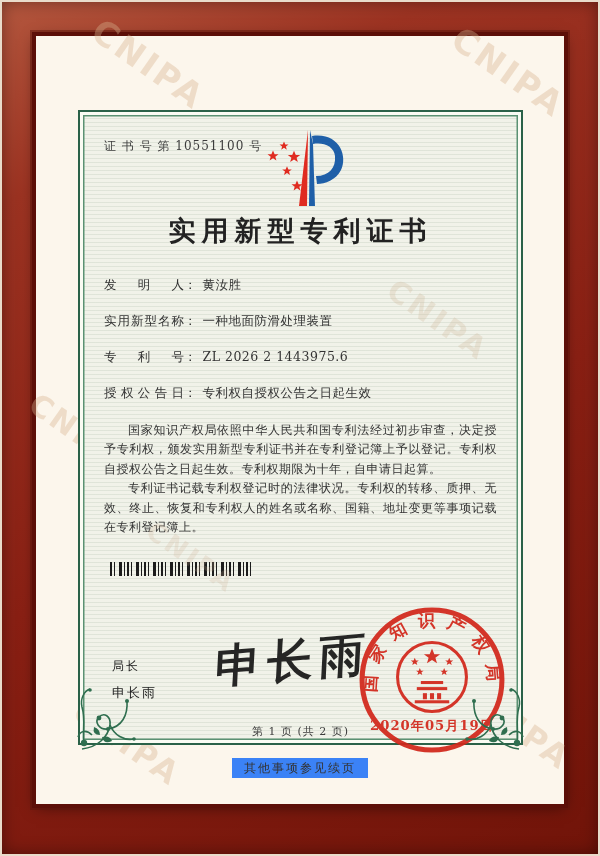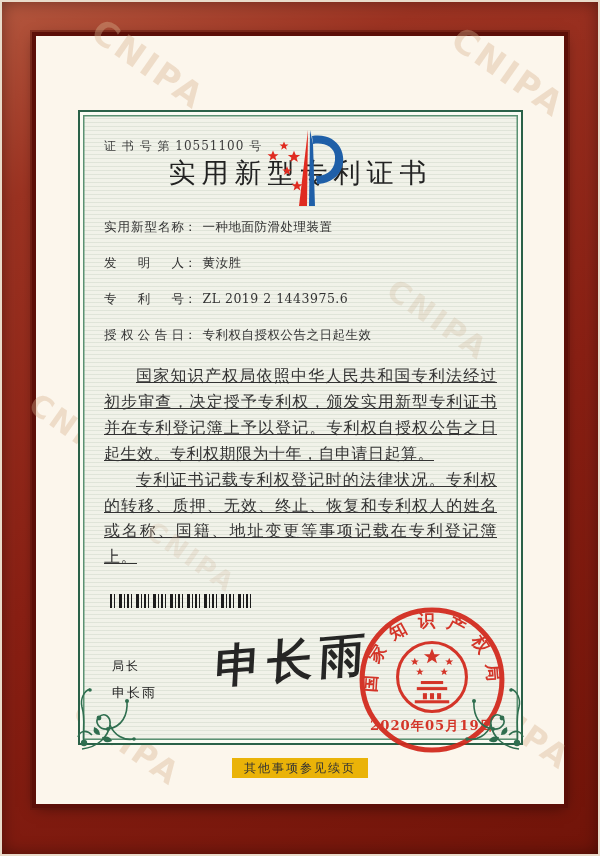--- a/index.html
+++ b/index.html
@@ -29,49 +29,49 @@
   .wm-7{font-size:26px;left:60px;top:430px;color:rgba(205,175,145,.22);}
   .cert{
     position:absolute;left:42px;top:74px;width:445px;height:635px;box-sizing:border-box;
     border:2.5px solid #2a6148;
     box-shadow:inset 0 0 0 3px #fafbf3, inset 0 0 0 4.5px #5b9173;
     background-color:#f1f2e9;
     background-image:repeating-linear-gradient(0deg, rgba(130,155,130,.16) 0 1px, transparent 1px 4px);
   }
   .cert-no{margin:26px 12px 0 24px;font-size:12px;color:#3c3c3c;letter-spacing:1px;}
   .logo{position:absolute;left:50%;top:14px;transform:translateX(-50%);}
-  .title{text-align:center;font-size:27px;font-weight:normal;color:#222;letter-spacing:6px;}
+  .title{margin-top:58px;text-align:center;font-size:27px;font-weight:bold;color:#222;letter-spacing:6px;}
   .fields{margin:28px 24px 0 24px;font-size:12.5px;color:#333;}
   .frow{margin-bottom:19px;white-space:nowrap;}
   .lbl{display:inline-block;width:80px;text-align:justify;text-align-last:justify;}
   .colon{display:inline-block;margin-right:6px;}
   .val{letter-spacing:.5px;}
   .frow-grant{display:flex;gap:34px;}
-  .paras{margin:12px 24px 0 24px;font-size:16px;line-height:1.62;color:#333;text-align:justify;text-decoration:underline;}
+  .paras{margin:12px 24px 0 24px;font-size:12px;line-height:1.62;color:#333;text-align:justify;}
   .paras p{margin:0;text-indent:2em;letter-spacing:.5px;}
   .barcode{
     margin:24px 0 0 30px;width:142px;height:14px;
     background:repeating-linear-gradient(90deg,
       #1c1c1c 0 2px, transparent 2px 4px,
       #1c1c1c 4px 5px, transparent 5px 9px,
       #1c1c1c 9px 12px, transparent 12px 14px,
       #1c1c1c 14px 15px, transparent 15px 17px);
   }
   .sign-role{position:absolute;left:32px;top:546px;font-size:12px;color:#222;letter-spacing:2px;}
   .sign-name{position:absolute;left:32px;top:572px;font-size:13px;color:#222;letter-spacing:2px;}
   .signature{
     position:absolute;left:118px;top:518px;width:190px;text-align:center;
     font-size:46px;font-weight:700;color:#151515;
     transform:rotate(-5deg) skewX(-8deg);letter-spacing:6px;opacity:.92;
     font-family:"DejaVu Serif",cursive,serif;
   }
   .seal{position:absolute;left:276px;top:492px;opacity:.93;}
   .page-info{position:absolute;left:0;top:612px;width:100%;text-align:center;font-size:11px;color:#3c3c3c;letter-spacing:1px;}
   .footer-note{position:absolute;left:0;top:724px;width:100%;text-align:center;font-size:12px;color:#333;}
-  .footer-note span{background:#eab308;padding:3px 12px;letter-spacing:2px;}
+  .footer-note span{background:#3b82f6;padding:3px 12px;letter-spacing:2px;}
   .corner{position:absolute;pointer-events:none;}
   .corner-bl{left:-8px;bottom:-10px;}
   .corner-br{right:-8px;bottom:-10px;transform:scaleX(-1);}
 </style>
 </head>
 <body>
 
 <div class="page">
   <div class="mat">
 
@@ -100,27 +100,27 @@
           <path d="M61,10 C88,6 97,30 90,44 C85,54 74,58 66,58 L65,50 C78,50 85,42 84,30 C83,20 72,16 62,18 Z"></path>
         </g>
       </svg>
 
       <div class="cert-no">证 书 号 第 10551100 号</div>
 
       <div class="title">实用新型专利证书</div>
 
       <div class="fields">
         <div class="frow">
+          <span class="lbl">发明人</span><span class="colon">：</span><span class="val">黄汝胜</span>
+        </div>
+        <div class="frow">
           <span class="lbl">实用新型名称</span><span class="colon">：</span><span class="val">一种地面防滑处理装置</span>
         </div>
         <div class="frow">
-          <span class="lbl">发明人</span><span class="colon">：</span><span class="val">黄汝胜</span>
-        </div>
-        <div class="frow">
-          <span class="lbl">专利号</span><span class="colon">：</span><span class="val">ZL 2019 2 1443975.6</span>
+          <span class="lbl">专利号</span><span class="colon">：</span><span class="val">ZL 2026 2 1443975.6</span>
         </div>
         <div class="frow">
           <span class="lbl">授权公告日</span><span class="colon">：</span><span class="val">专利权自授权公告之日起生效</span>
         </div>
       </div>
 
       <div class="paras">
         <p>国家知识产权局依照中华人民共和国专利法经过初步审查，决定授予专利权，颁发实用新型专利证书并在专利登记簿上予以登记。专利权自授权公告之日起生效。专利权期限为十年，自申请日起算。</p>
         <p>专利证书记载专利权登记时的法律状况。专利权的转移、质押、无效、终止、恢复和专利权人的姓名或名称、国籍、地址变更等事项记载在专利登记簿上。</p>
       </div>
@@ -149,20 +149,21 @@
           <rect x="64" y="76" width="22" height="3"></rect>
           <rect x="60" y="82" width="30" height="3"></rect>
           <rect x="66" y="88" width="4" height="6"></rect>
           <rect x="73" y="88" width="4" height="6"></rect>
           <rect x="80" y="88" width="4" height="6"></rect>
           <rect x="58" y="95" width="34" height="3"></rect>
         </g>
         <text x="75" y="124" text-anchor="middle" font-size="13" font-weight="bold" fill="#d2271b" letter-spacing="1" font-family="'DejaVu Serif',serif">2020年05月19日</text>
       </svg>
 
+      <div class="page-info">第 1 页 (共 2 页)</div>
 
       <svg class="corner corner-bl" width="66" height="70" viewBox="0 0 66 70">
         <g fill="none" stroke="#2f6e4f" stroke-width="1.6">
           <path d="M10,66 C26,64 36,54 38,42 C39,33 32,29 27,34 C22,39 27,47 36,46 C50,44 56,32 55,18"></path>
           <path d="M12,62 C10,48 14,38 10,24 C8,16 12,8 18,6"></path>
           <path d="M38,42 C42,52 52,58 62,56"></path>
           <path d="M20,52 C14,46 8,48 6,54"></path>
         </g>
         <g fill="#2f6e4f">
           <circle cx="27" cy="35" r="2.4"></circle>

